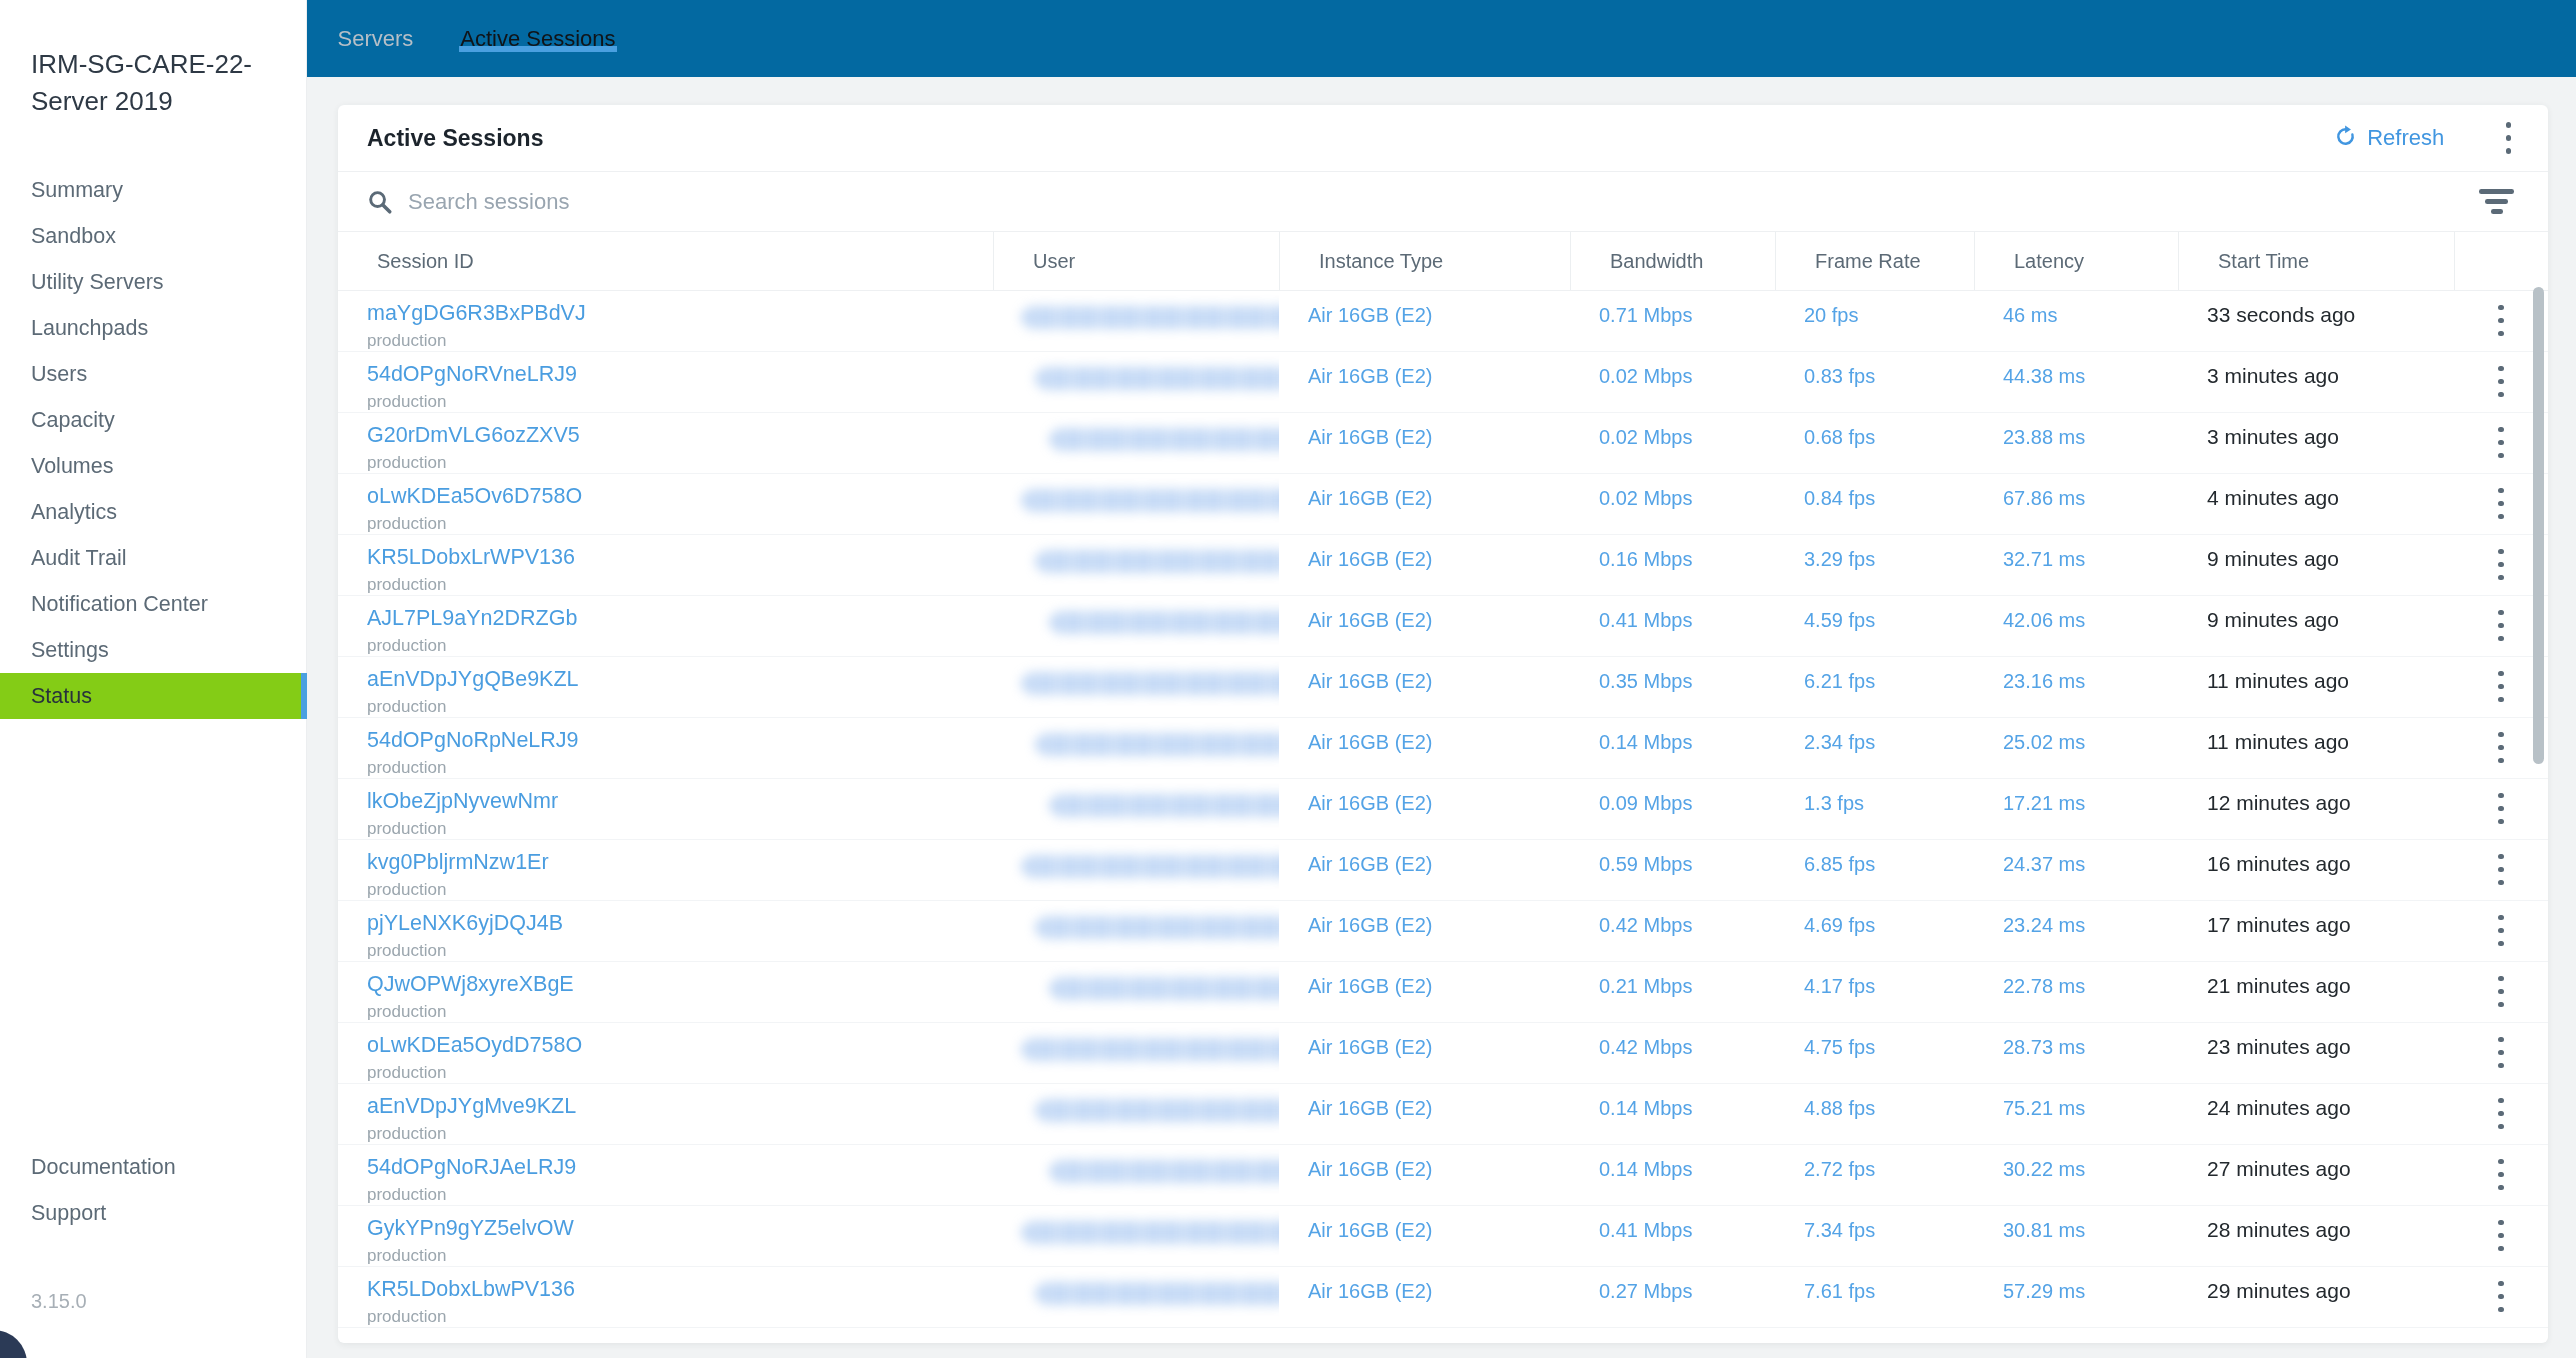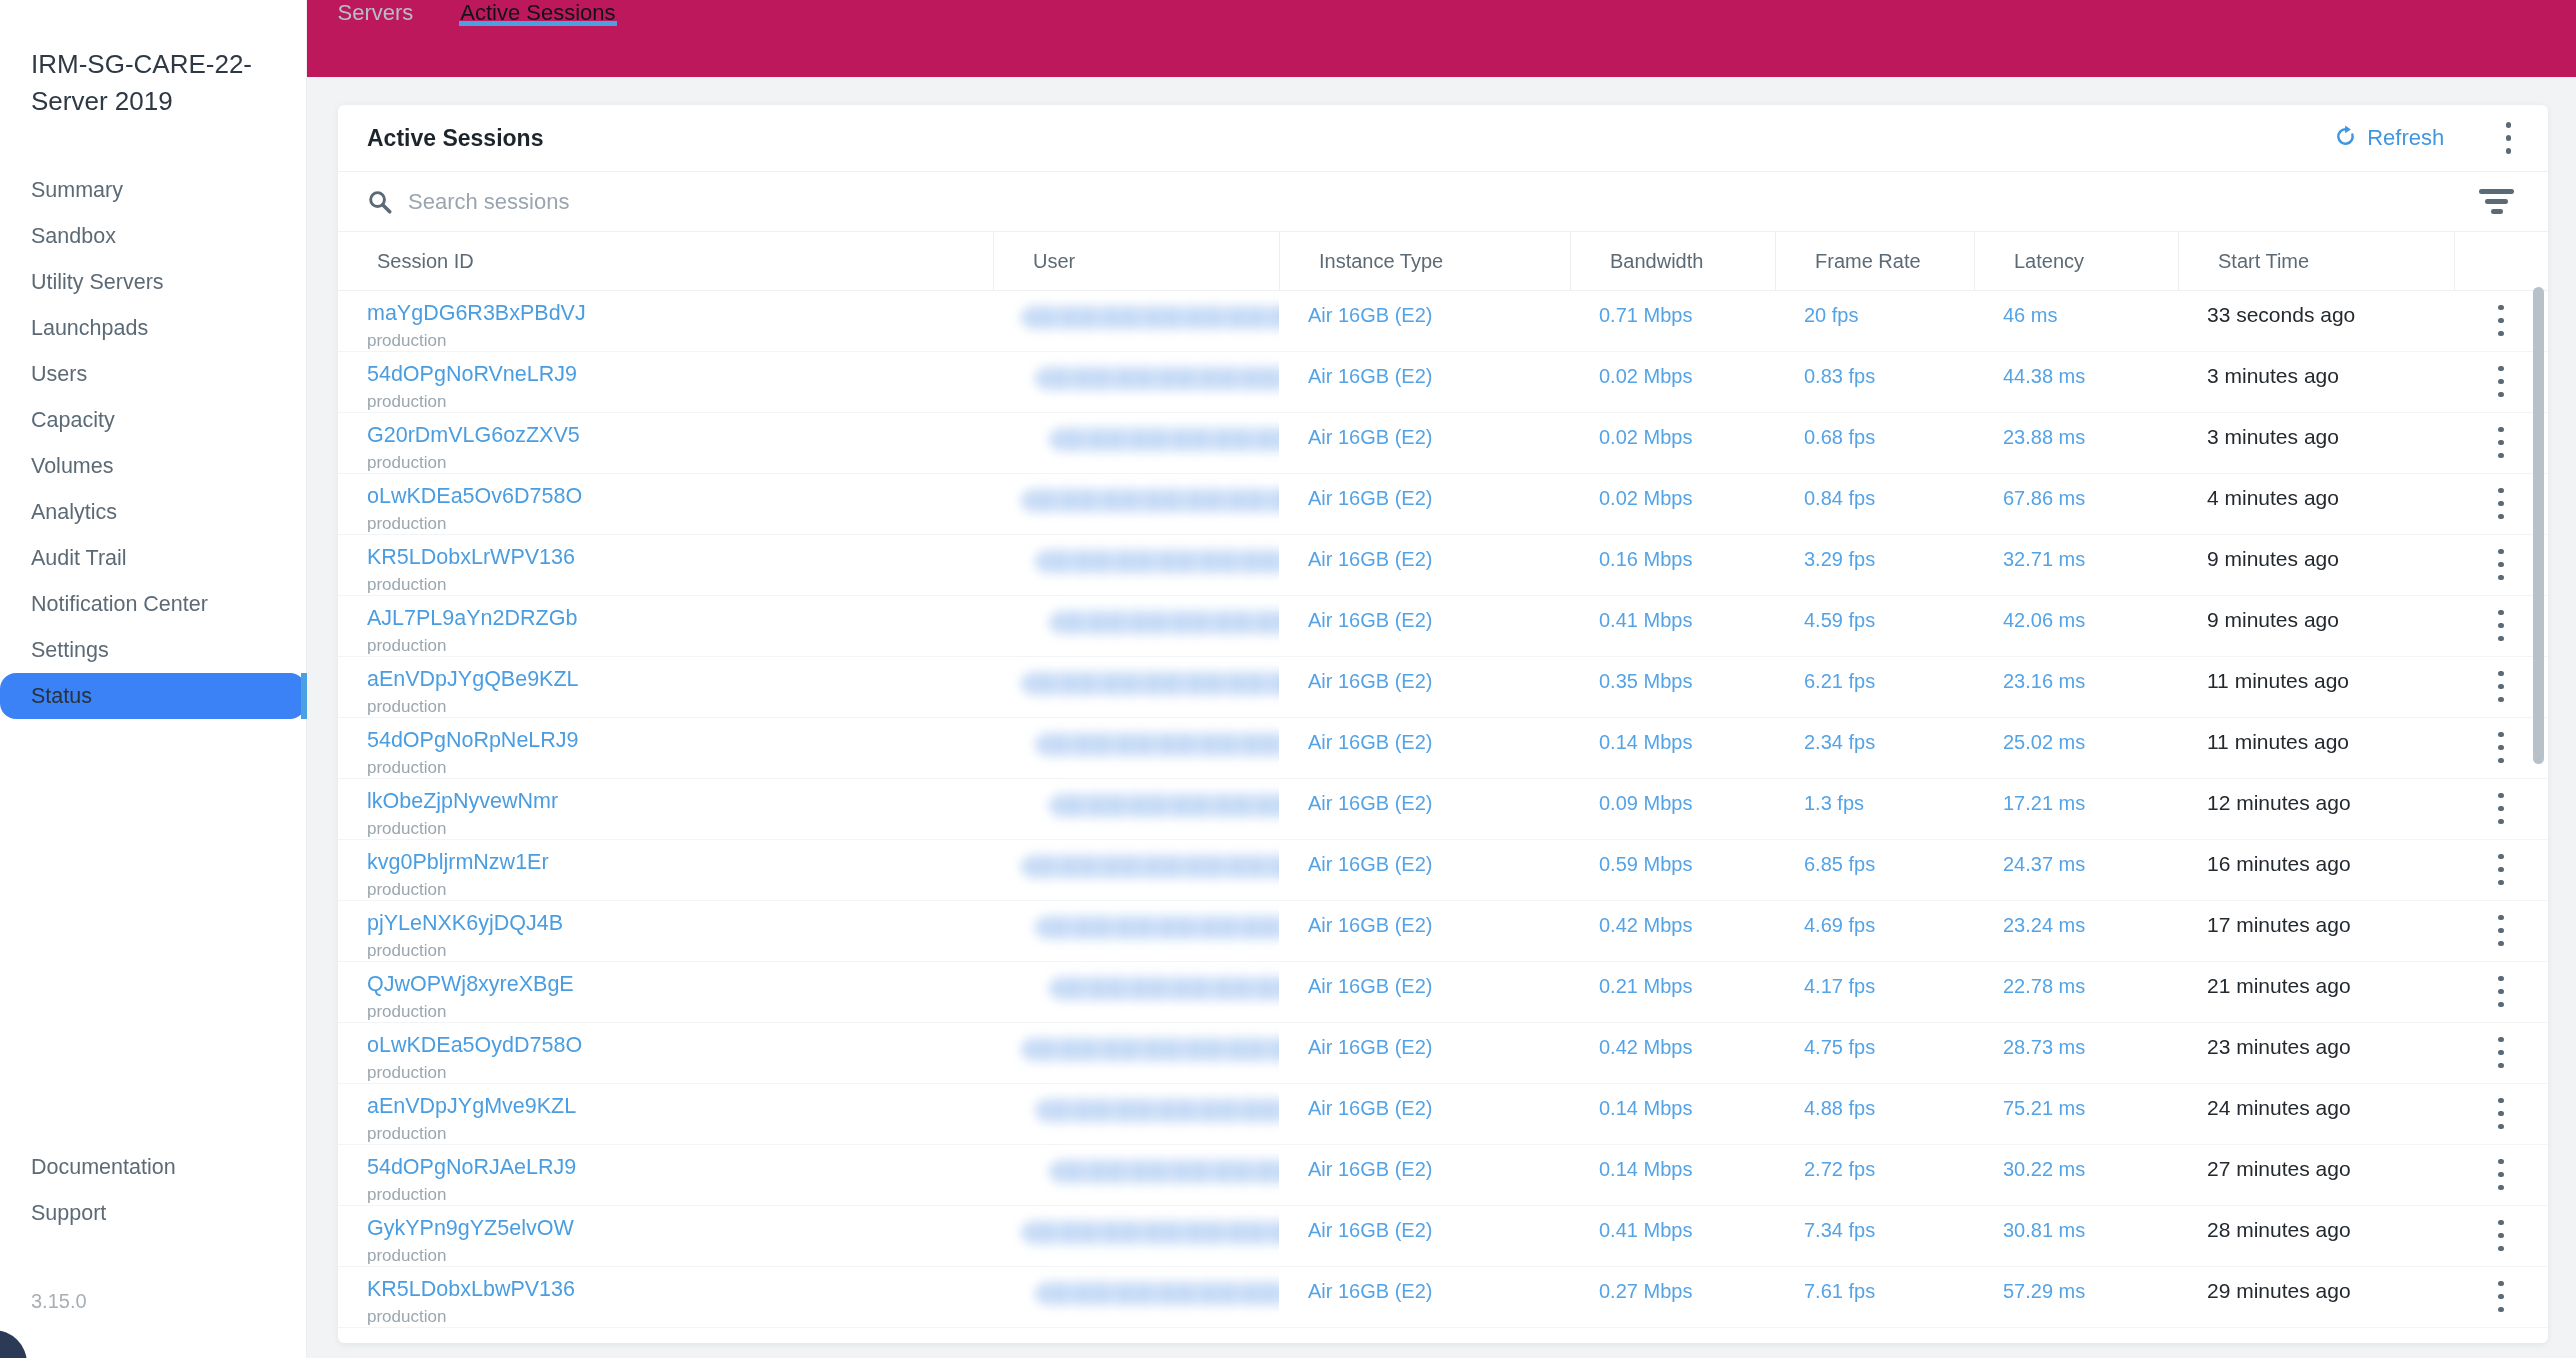--- a/index.html
+++ b/index.html
@@ -16,37 +16,37 @@
     border-right:0.8px solid #eceef0;box-sizing:border-box;overflow:visible;
   }
   .server-title{
     padding:46px 31px 0 31px;font-size:26px;line-height:37px;color:#2e3945;
   }
   .nav{margin-top:47px;}
   .nav-item{
     height:46px;display:flex;align-items:center;padding-left:31px;
     font-size:21.5px;color:#5c6a76;cursor:pointer;position:relative;
   }
-  .nav-item.active{background:#3b82f6;color:#28323c;border-radius:16px;}
+  .nav-item.active{background:#84cc16;color:#28323c;}
   .nav-item.active::after{
     content:"";position:absolute;right:-0.8px;top:0;bottom:0;width:5.4px;background:#4aa0e0;
   }
   .sidebar-footer{position:absolute;top:1144px;left:0;right:0;}
   .version{
     padding-left:31px;margin-top:54px;font-size:20px;color:#a7afb6;
   }
   .chat-bubble{
     position:absolute;left:-40px;bottom:-38px;width:67px;height:67px;
     border-radius:50%;background:#2b3a56;cursor:pointer;
   }
 
   
   .main{flex:1;position:relative;}
   .topbar{
-    height:77px;background:#be185d;display:flex;align-items:flex-start;
+    height:77px;background:#0369a1;display:flex;align-items:center;
     padding-left:29px;
   }
   .tab{
     font-size:22px;color:#b6bfc7;margin-right:44px;display:flex;align-items:center;
     position:relative;cursor:pointer;padding:0 1.5px;
   }
   .tab.active{color:#101418;}
   .tab.active::after{
     content:"";position:absolute;left:0;right:0;bottom:0;height:5.4px;background:#4aa0e0;
   }

